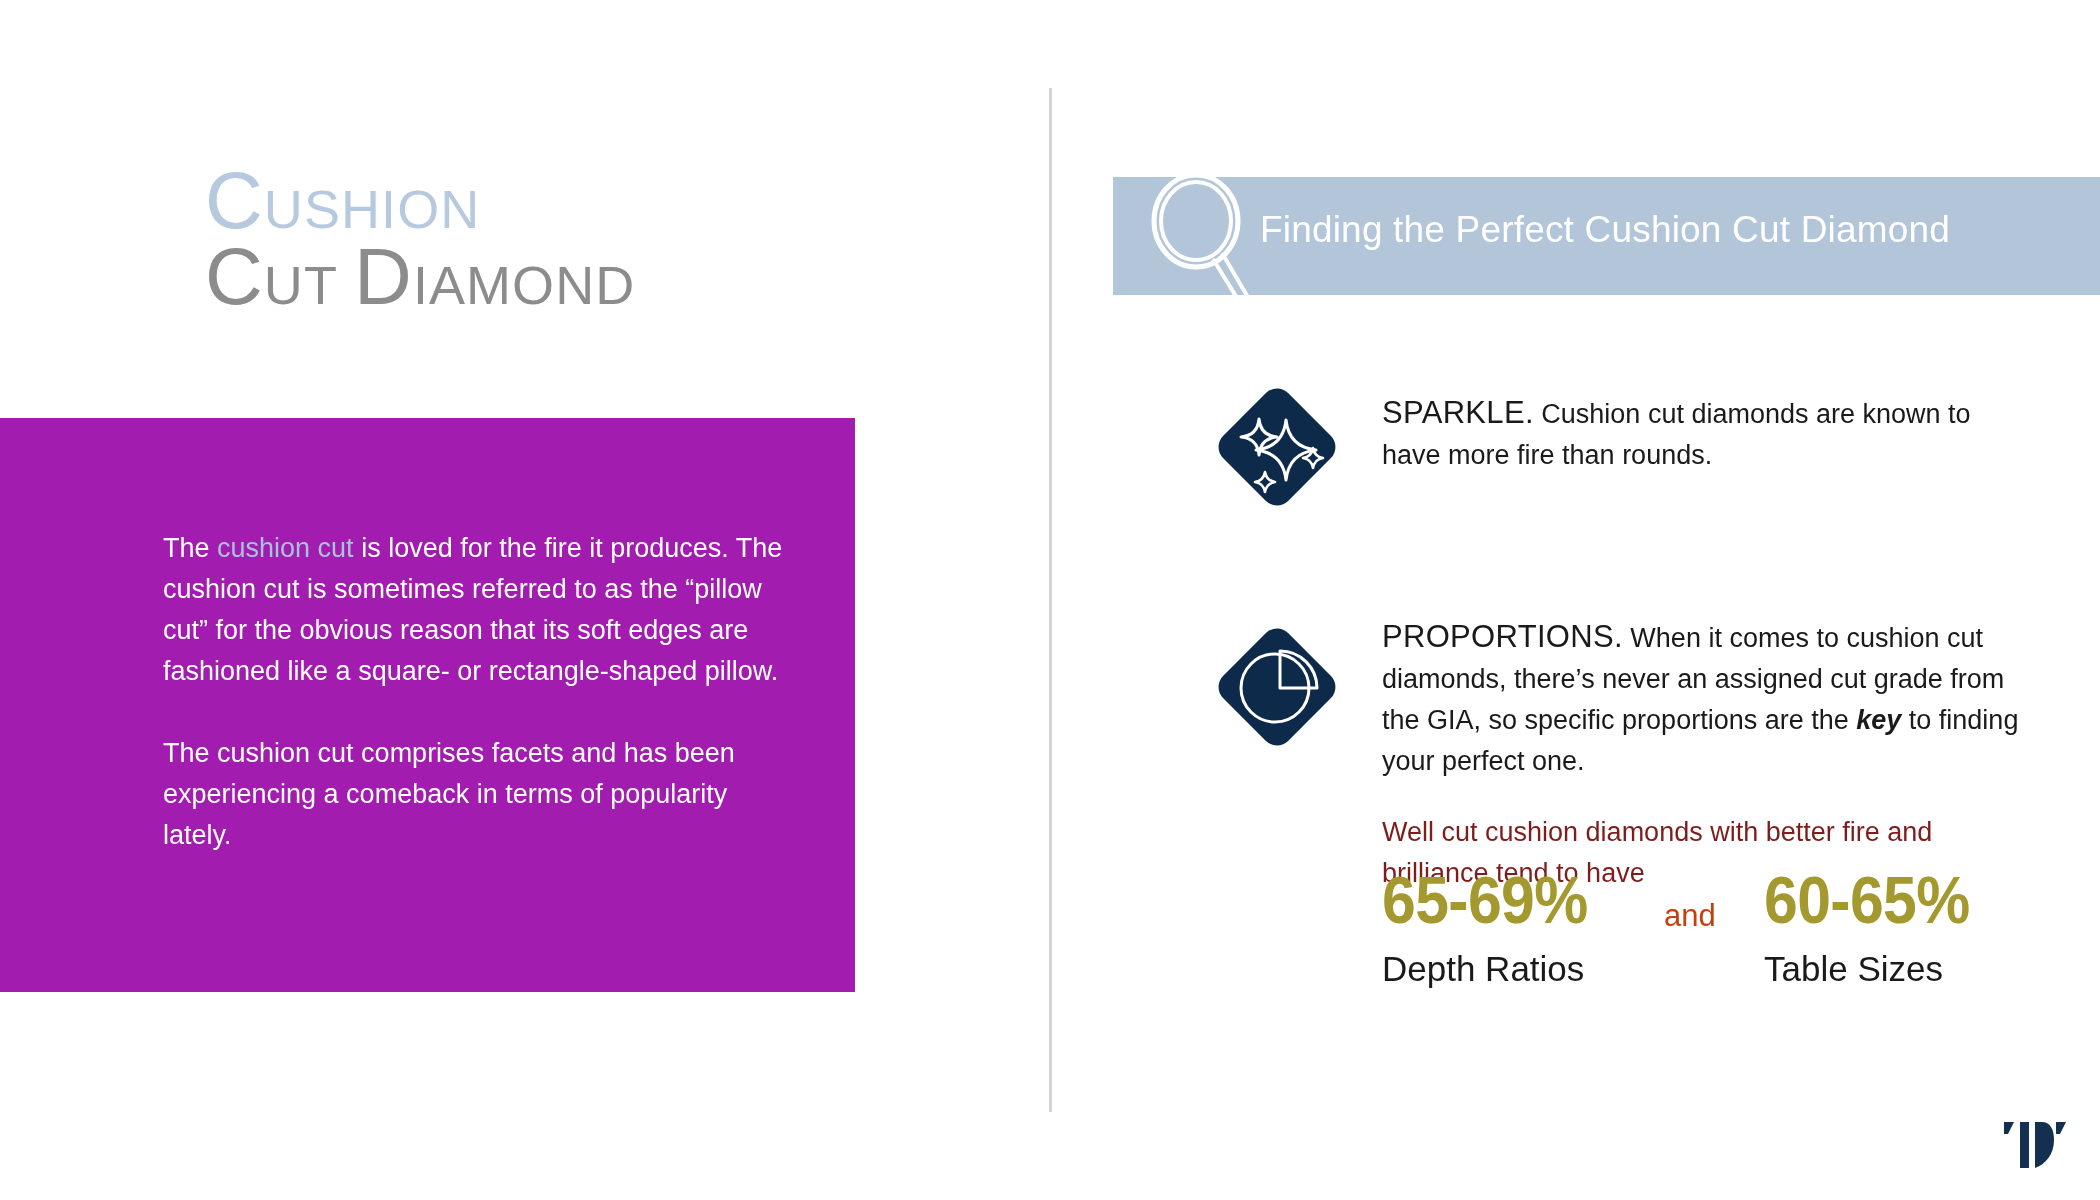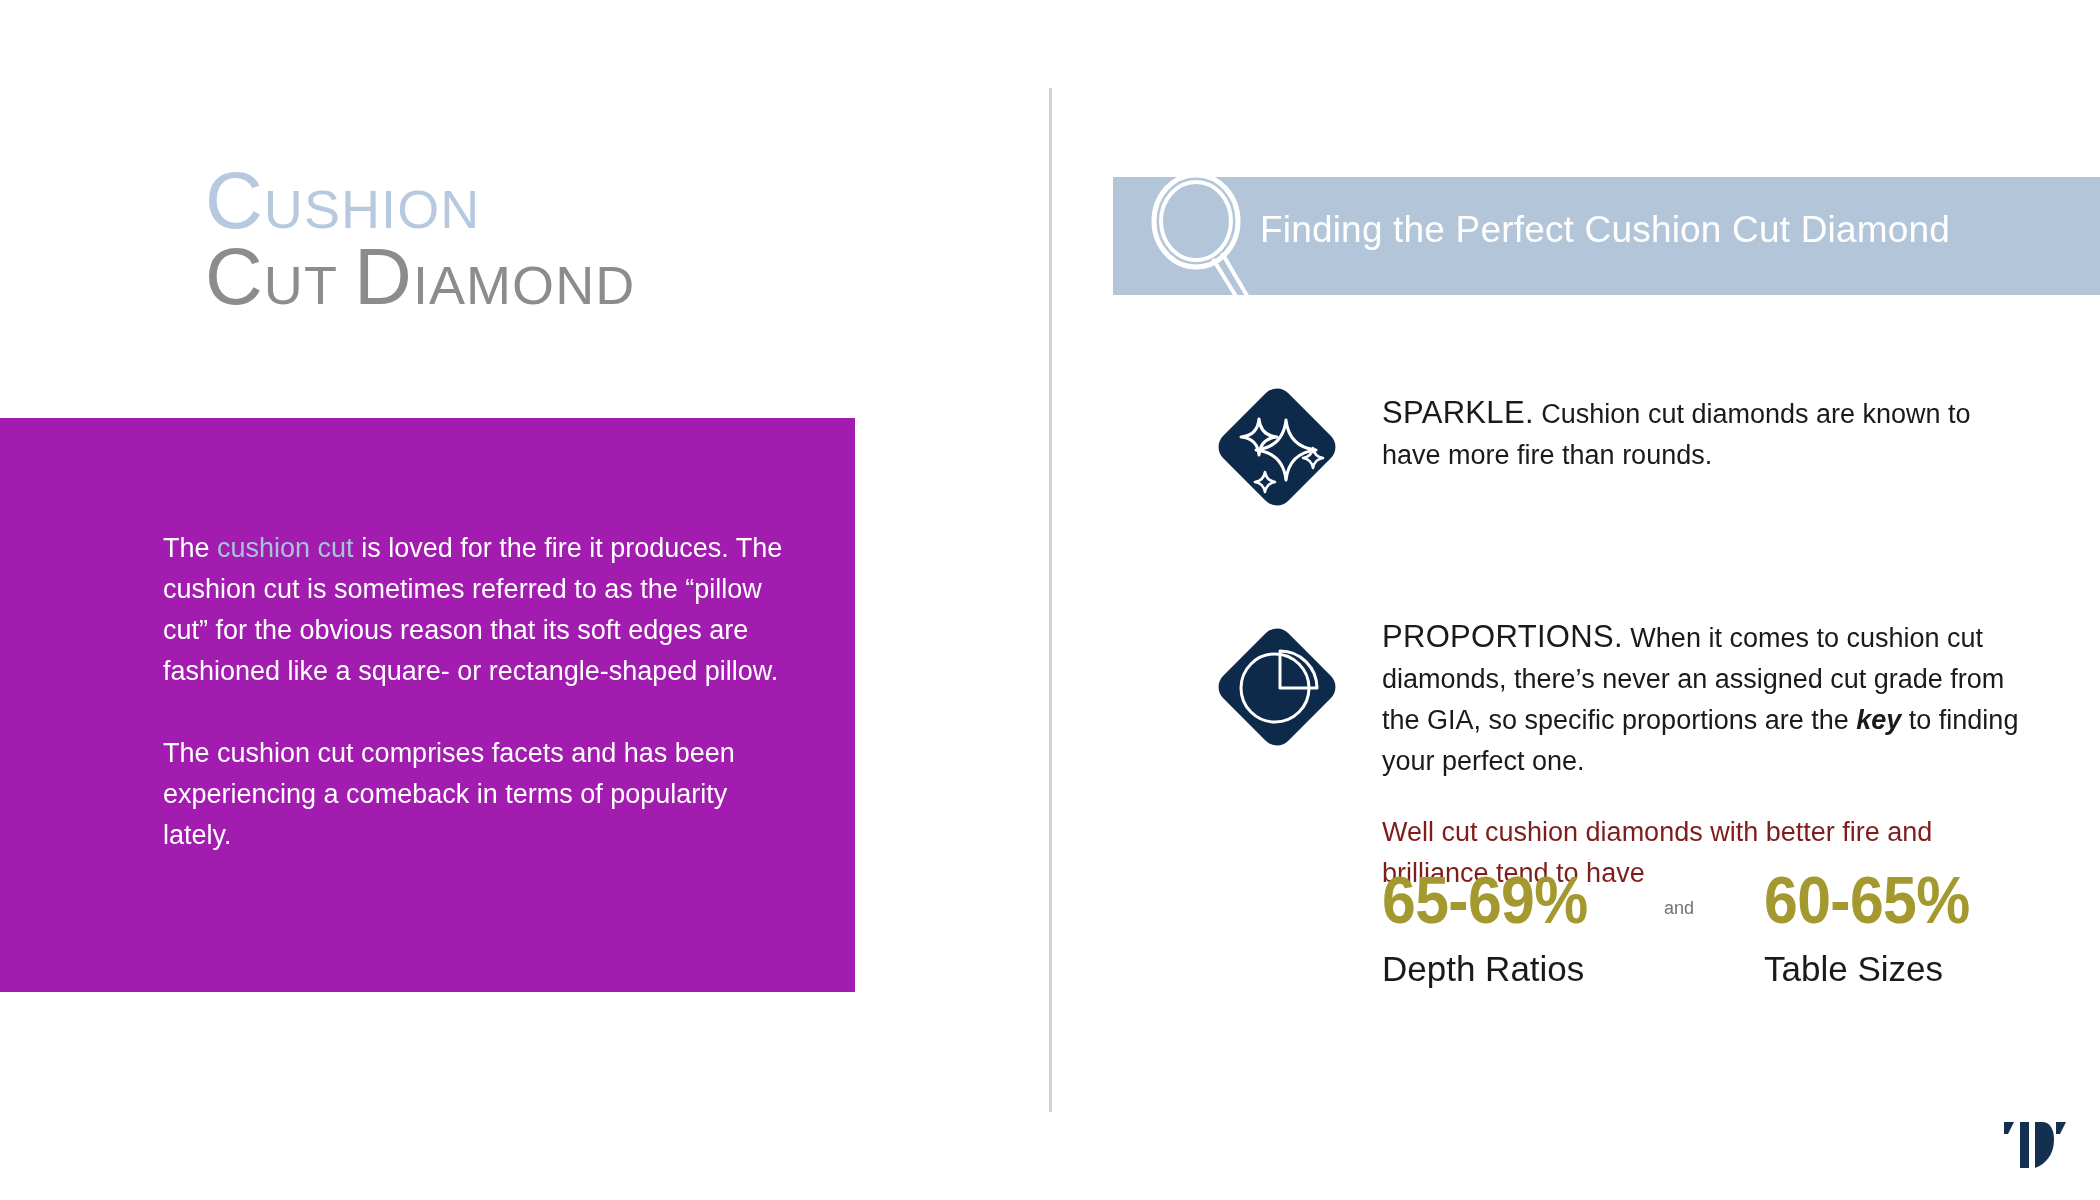--- a/index.html
+++ b/index.html
@@ -202,22 +202,22 @@
     line-height: 34px;
     margin-top: 16px;
     white-space: nowrap;
   }
   #stat-depth { left: 0px; }
   #stat-table { left: 382px; }
   .stat-conj {
     position: absolute;
     left: 282px;
     top: 34px;
-    color: #737373;
-    font-size: 18px;
+    color: #c2410c;
+    font-size: 31px;
   }
 
   
   .logo {
     position: absolute;
     left: 1998px;
     top: 1116px;
     width: 70px;
     height: 56px;
   }

